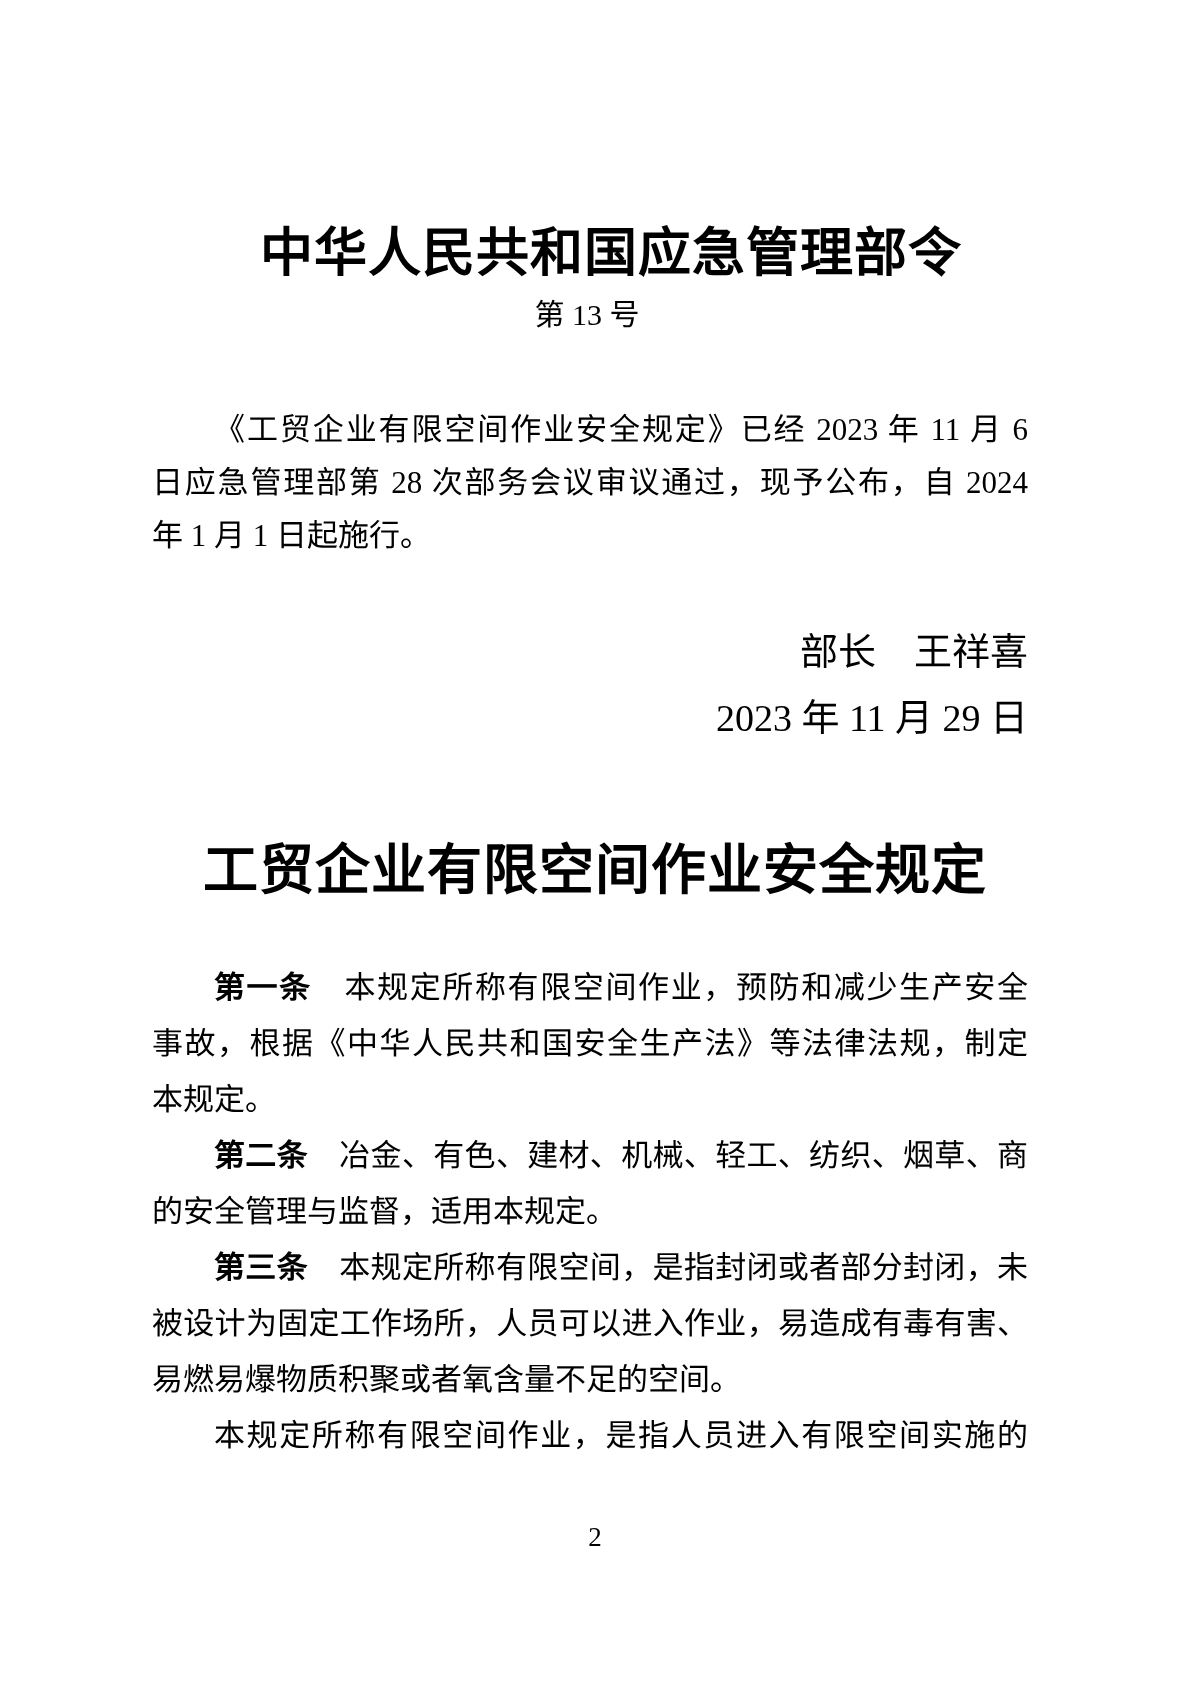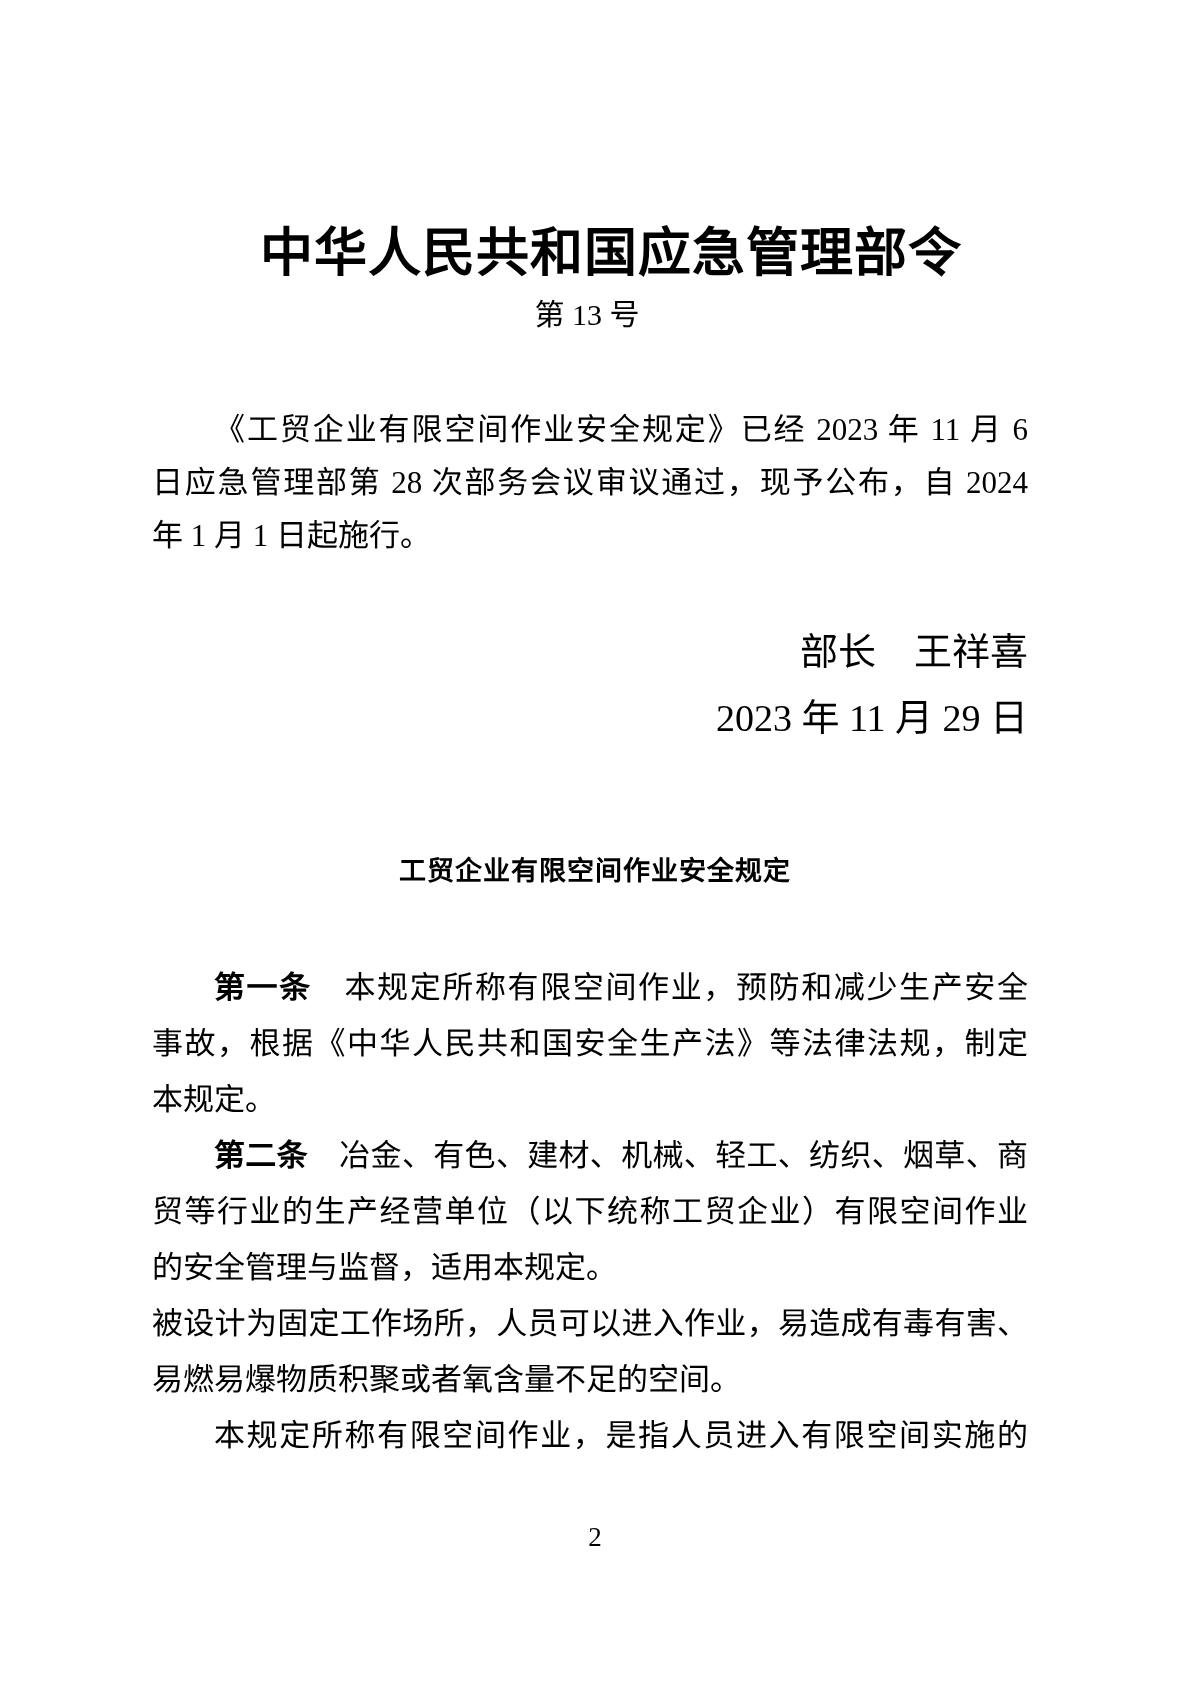--- a/index.html
+++ b/index.html
@@ -33,21 +33,21 @@
   .line.ind { text-indent:2em; }
   .line b { font-weight:bold; font-family:"Liberation Sans","DejaVu Sans",sans-serif; }
   .sig-line {
     left:152px; width:876px;
     text-align:right;
     font-size:38px; line-height:32px;
   }
   .reg-title {
     left:0; width:1190px;
     text-align:center;
-    font-size:27px; line-height:46px;
+    font-size:55px; line-height:46px;
     font-weight:bold;
     letter-spacing:1px;
   }
   .page-num {
     left:0; width:1190px;
     text-align:center;
     font-size:27px; line-height:30px;
   }
 </style>
 </head>
@@ -69,22 +69,22 @@
 
   <div class="abs sig-line" style="top:702px">2023 年 11 月 29 日</div>
 
   <div class="abs reg-title" style="top:848px">工贸企业有限空间作业安全规定</div>
 
   <div class="abs col lines-b" style="top:960px">
       <div class="line fill ind"><b>第一条</b><span>　本规定所称有限空间作业，预防和减少生产安全</span></div>
       <div class="line fill"><span>事故，根据《中华人民共和国安全生产法》等法律法规，制定</span></div>
       <div class="line"><span>本规定。</span></div>
       <div class="line fill ind"><b>第二条</b><span>　冶金、有色、建材、机械、轻工、纺织、烟草、商</span></div>
-      <div class="line fill"><span>贸等行业的生产经营单位（以下统称工贸企业）有限空间作业</span></div>
       <div class="line"><span>的安全管理与监督，适用本规定。</span></div>
+      <div class="line fill ind"><b>第三条</b><span>　本规定所称有限空间，是指封闭或者部分封闭，未</span></div>
       <div class="line fill"><span>被设计为固定工作场所，人员可以进入作业，易造成有毒有害、</span></div>
       <div class="line"><span>易燃易爆物质积聚或者氧含量不足的空间。</span></div>
       <div class="line fill ind"><span>本规定所称有限空间作业，是指人员进入有限空间实施的</span></div>
     </div>
 
   <div class="abs page-num" style="top:1522px">2</div>
 
 </div>
 
 </body></html>

